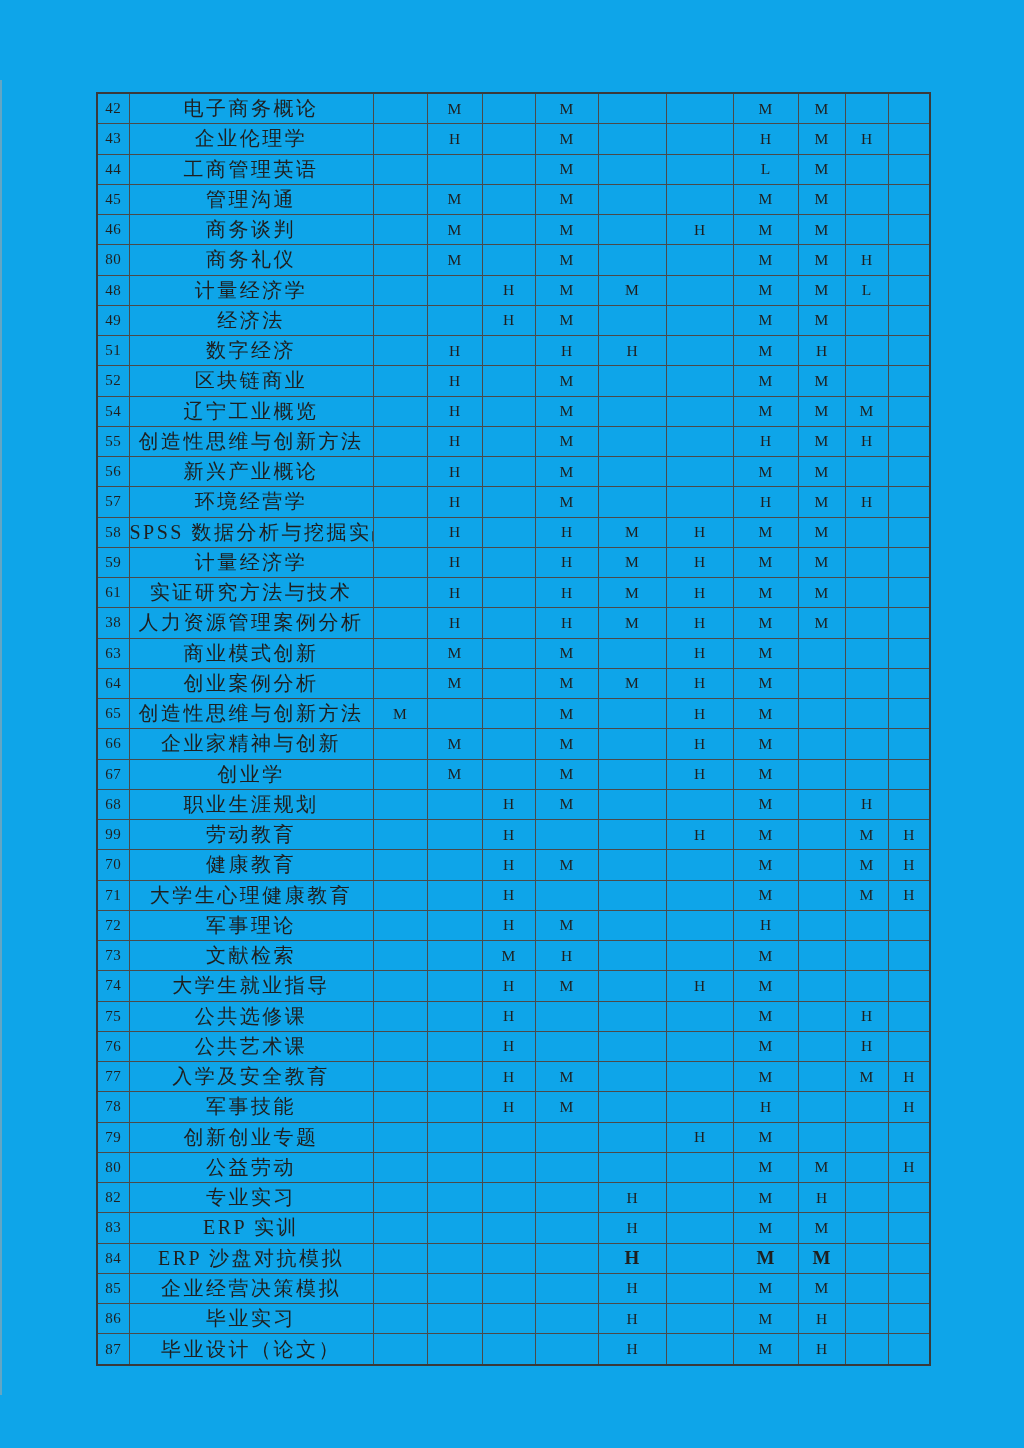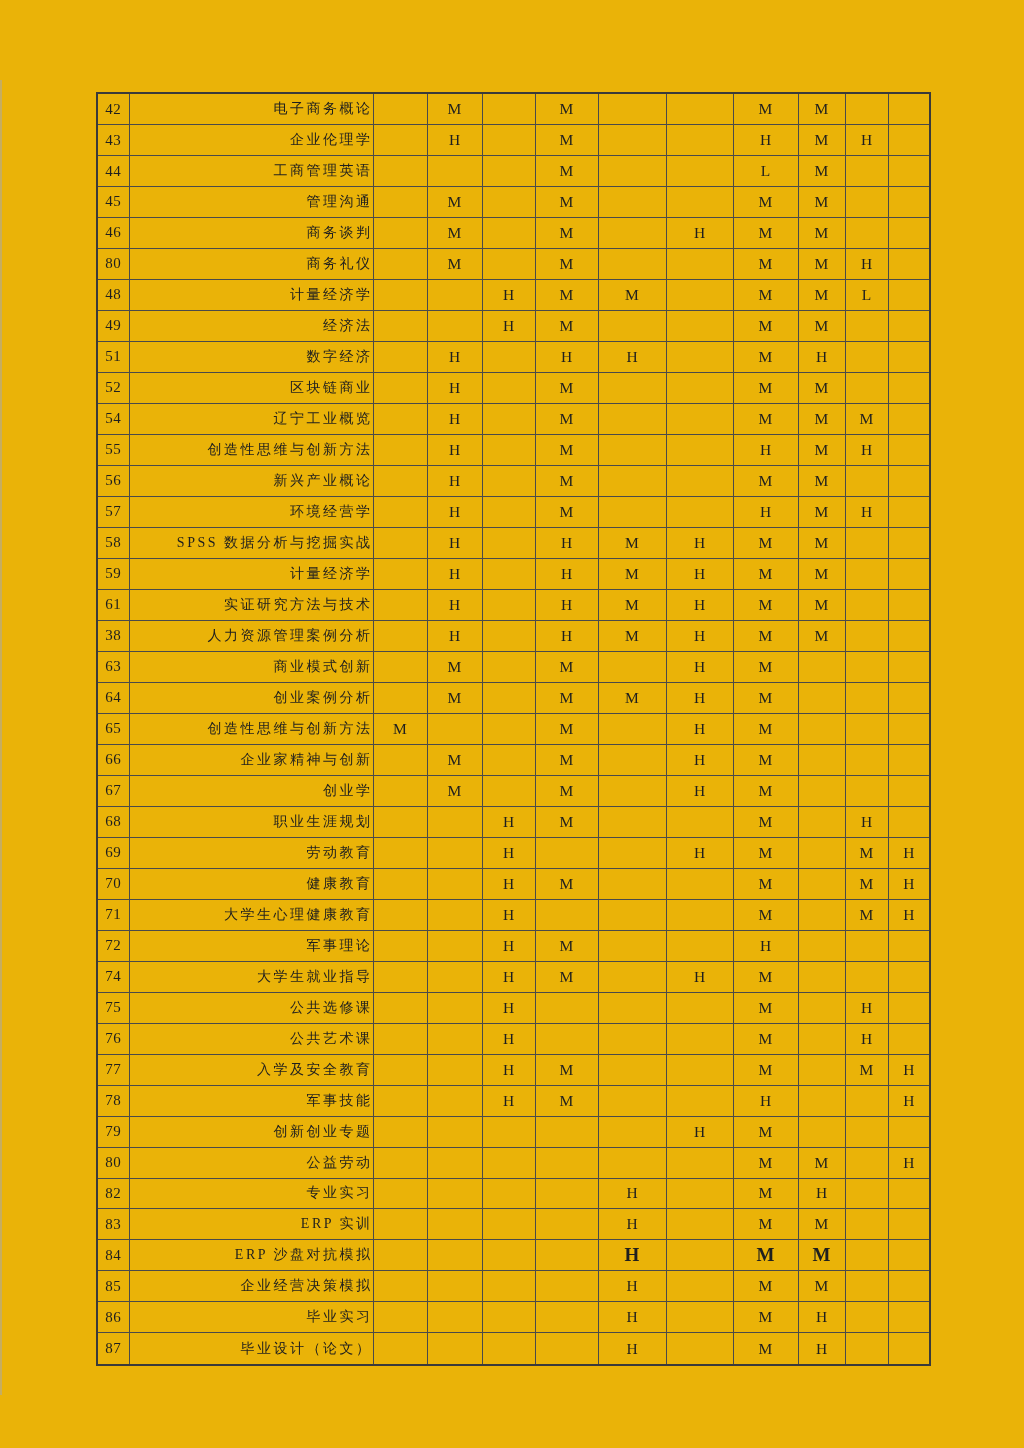--- a/index.html
+++ b/index.html
@@ -11,21 +11,21 @@
     width: 1024px;
     height: 1448px;
     position: relative;
     font-family: "Liberation Serif", "DejaVu Serif", serif;
     color: #1f1f1f;
     overflow: hidden;
   }
   .page {
     position: absolute;
     inset: 0;
-    background: #eab308;
+    background: #0ea5e9;
   }
   .scan-edge {
     position: absolute;
     left: 0;
     top: 80px;
     width: 2px;
     height: 1315px;
     background: #a8a8a8;
     opacity: 0.55;
   }
@@ -48,23 +48,23 @@
   }
   table.matrix {
     border: 2px solid #3a3a3a;
   }
   td.c-no {
     text-align: center;
     font-size: 15px;
     letter-spacing: 0.5px;
   }
   td.c-name {
-    text-align: right;
+    text-align: center;
     padding-left: 13px;
-    font-size: 14px;
+    font-size: 20px;
     letter-spacing: 2.5px;
     margin-top: 46px;
   }
   td.c-val {
     text-align: center;
     font-size: 15.5px;
   }
   td.c-val.large {
     font-size: 19px;
     font-weight: 600;
@@ -421,21 +421,21 @@
           <td class="c-val">H</td>
           <td class="c-val">M</td>
           <td class="c-val"></td>
           <td class="c-val"></td>
           <td class="c-val">M</td>
           <td class="c-val"></td>
           <td class="c-val">H</td>
           <td class="c-val"></td>
         </tr>
         <tr>
-          <td class="c-no">69</td>
+          <td class="c-no">99</td>
           <td class="c-name">劳动教育</td>
           <td class="c-val"></td>
           <td class="c-val"></td>
           <td class="c-val">H</td>
           <td class="c-val"></td>
           <td class="c-val"></td>
           <td class="c-val">H</td>
           <td class="c-val">M</td>
           <td class="c-val"></td>
           <td class="c-val">M</td>
@@ -472,20 +472,34 @@
         <tr>
           <td class="c-no">72</td>
           <td class="c-name">军事理论</td>
           <td class="c-val"></td>
           <td class="c-val"></td>
           <td class="c-val">H</td>
           <td class="c-val">M</td>
           <td class="c-val"></td>
           <td class="c-val"></td>
           <td class="c-val">H</td>
+          <td class="c-val"></td>
+          <td class="c-val"></td>
+          <td class="c-val"></td>
+        </tr>
+        <tr>
+          <td class="c-no">73</td>
+          <td class="c-name">文献检索</td>
+          <td class="c-val"></td>
+          <td class="c-val"></td>
+          <td class="c-val">M</td>
+          <td class="c-val">H</td>
+          <td class="c-val"></td>
+          <td class="c-val"></td>
+          <td class="c-val">M</td>
           <td class="c-val"></td>
           <td class="c-val"></td>
           <td class="c-val"></td>
         </tr>
         <tr>
           <td class="c-no">74</td>
           <td class="c-name">大学生就业指导</td>
           <td class="c-val"></td>
           <td class="c-val"></td>
           <td class="c-val">H</td>

